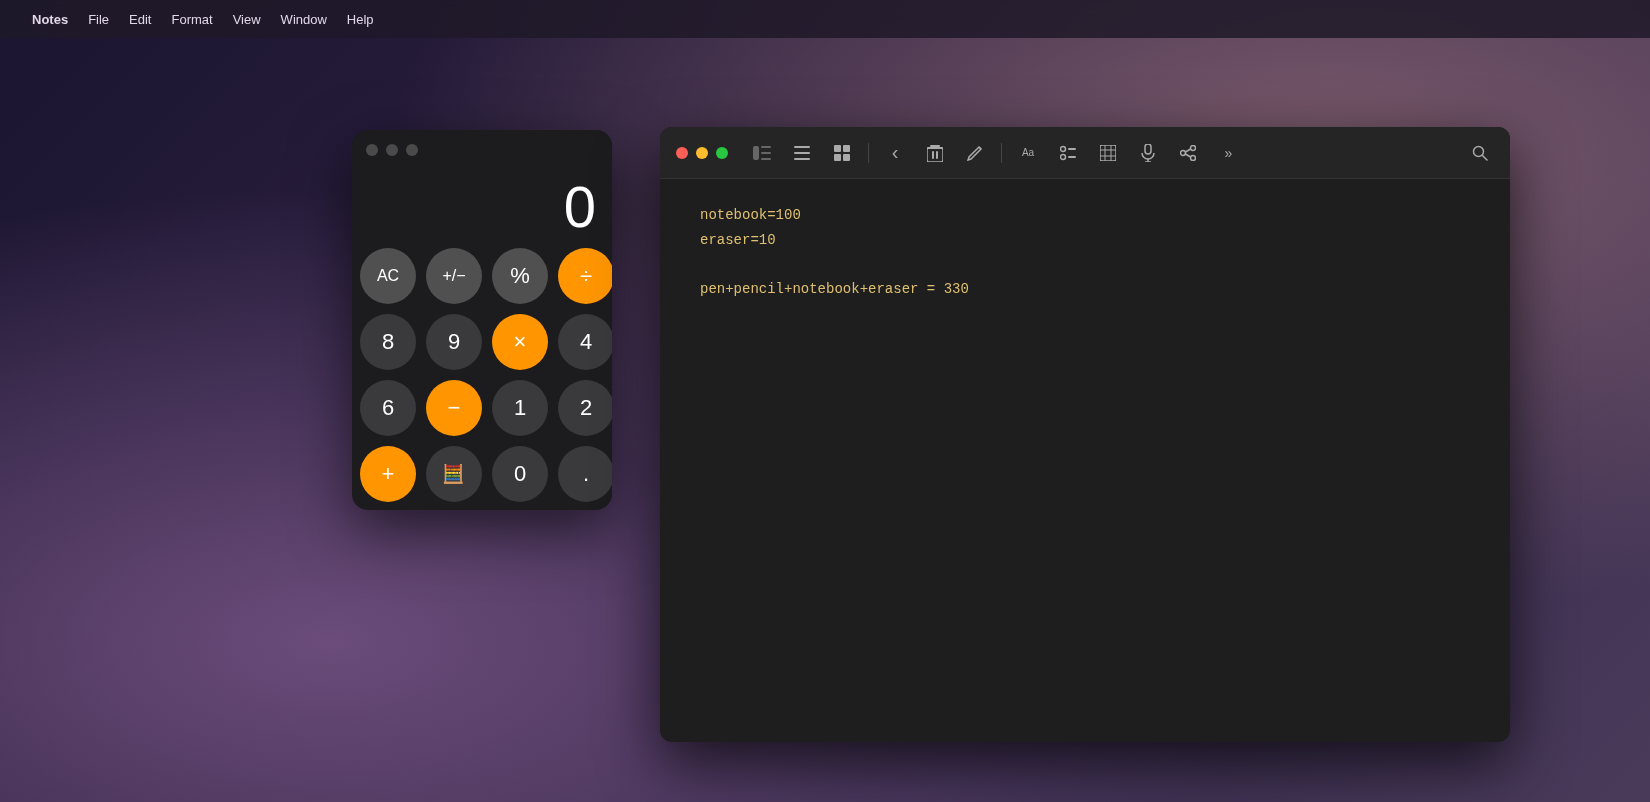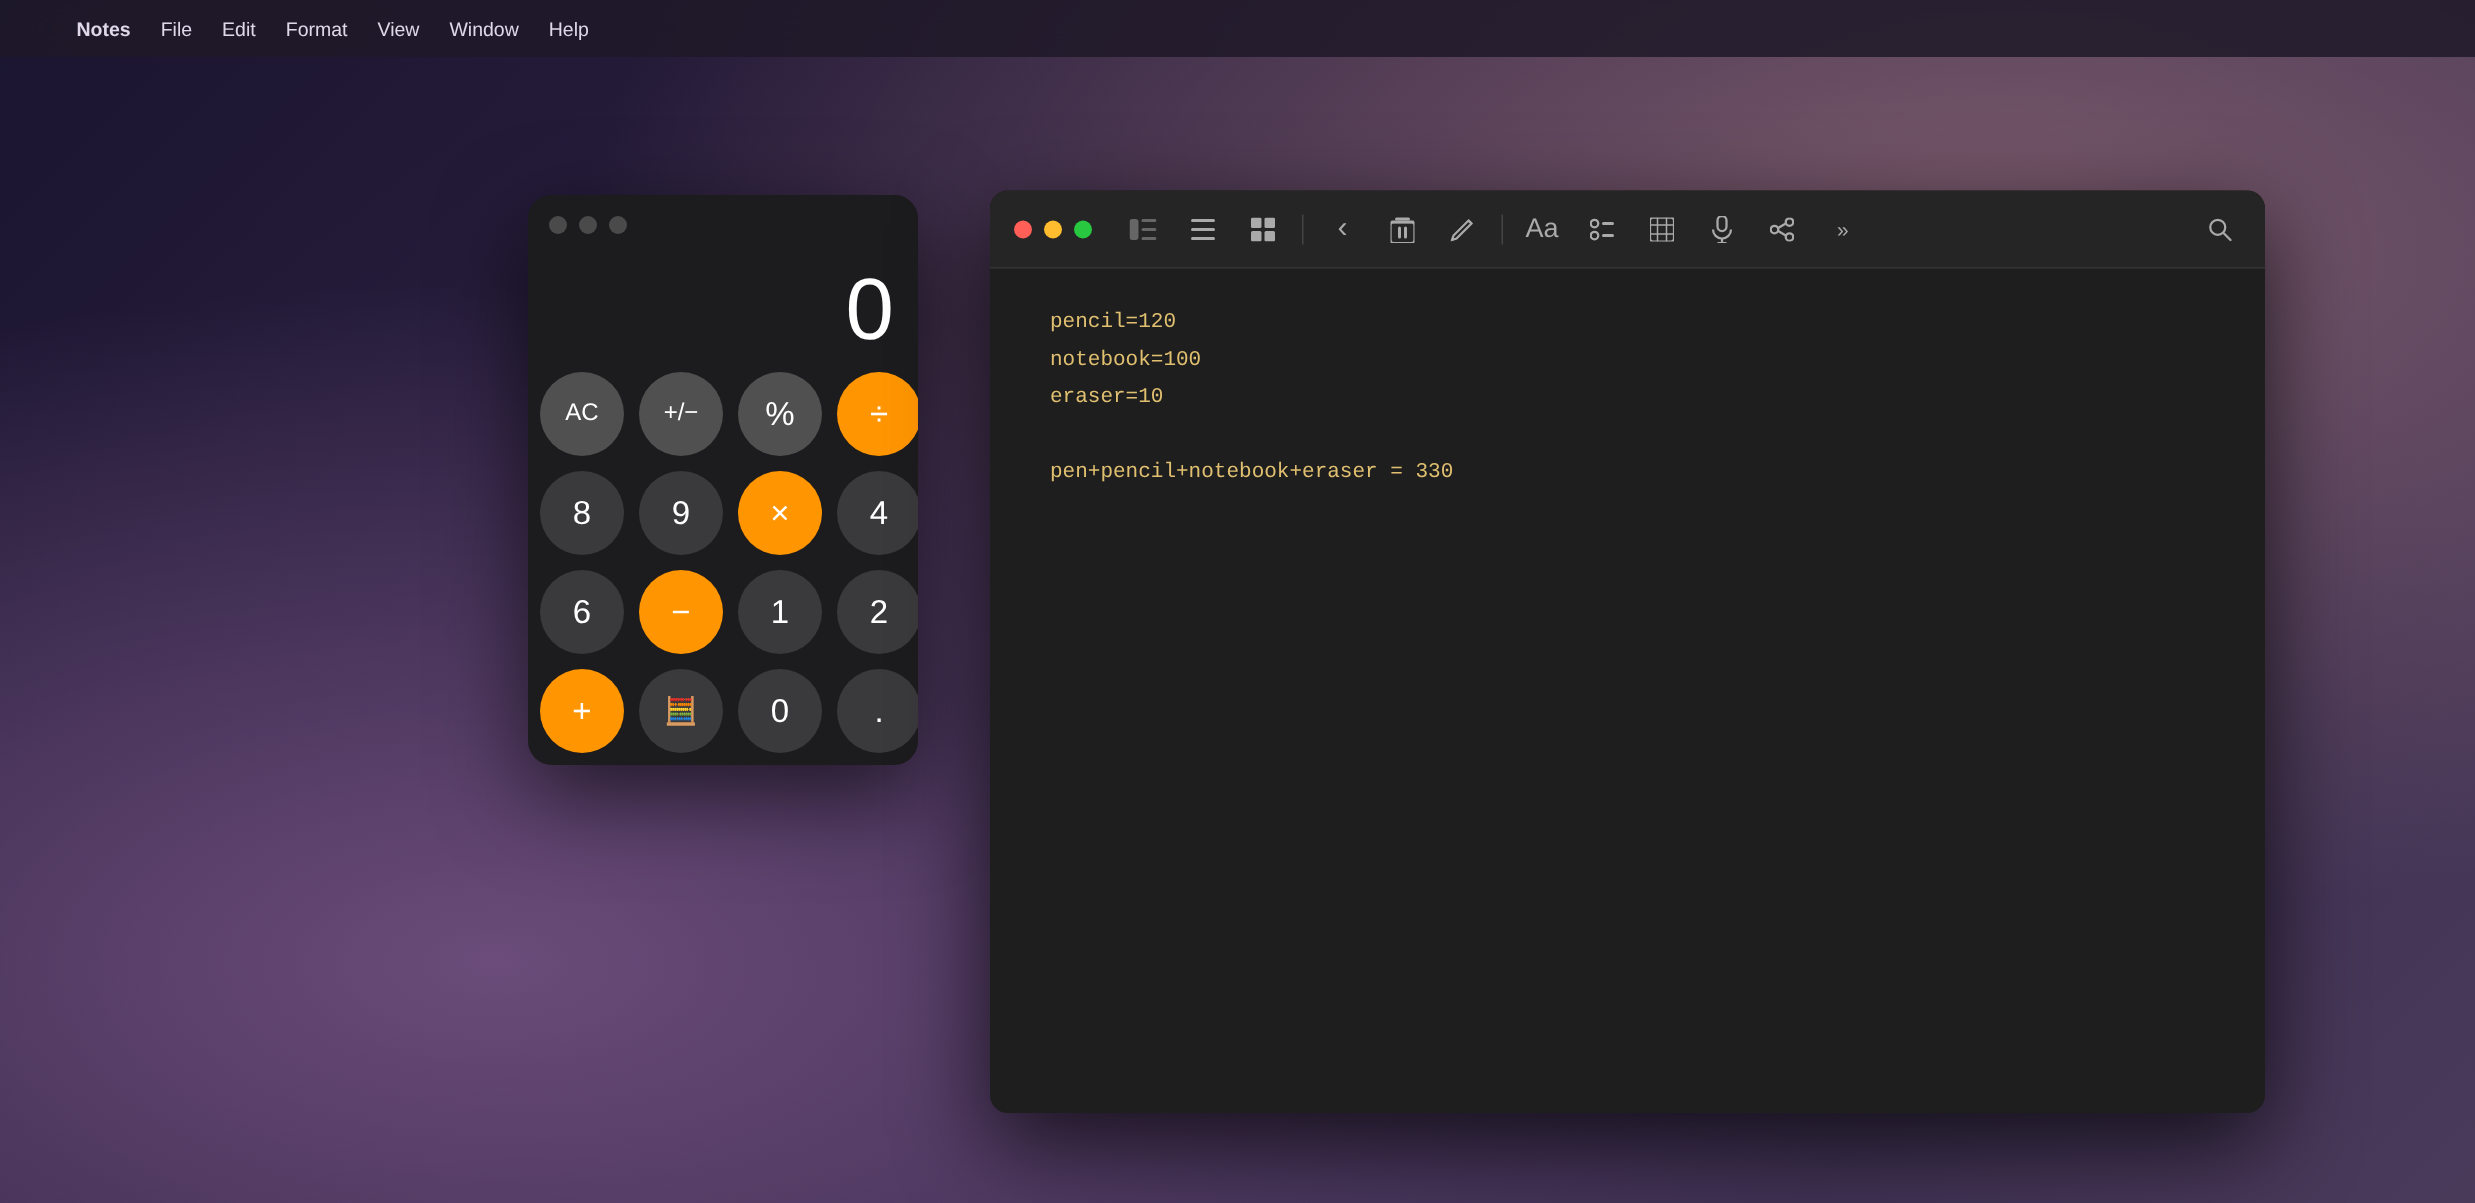--- a/index.html
+++ b/index.html
@@ -28,21 +28,21 @@
     .menubar {
       position: absolute;
       top: 0;
       left: 0;
       right: 0;
       height: 38px;
       background: rgba(30, 25, 40, 0.85);
       backdrop-filter: blur(20px);
       display: flex;
       align-items: center;
-      padding: 0 31px;
+      padding: 0 12px;
       gap: 20px;
       z-index: 100;
     }
 
     .menubar-apple {
       font-size: 16px;
       color: #e0d8e8;
     }
 
     .menubar-item {
@@ -340,21 +340,21 @@
 
     <div class="toolbar-icon">
       <svg width="16" height="16" viewBox="0 0 16 16" fill="none">
         <path d="M2 12L1 15l3-1L14 4l-2-2L2 12z" fill="none" stroke="#aaa" stroke-width="1.5"></path>
         <path d="M12 2l2 2" stroke="#aaa" stroke-width="1.5"></path>
       </svg>
     </div>
 
     <div class="toolbar-divider"></div>
 
-    <div class="toolbar-icon" style="font-size:18px; color:#aaa; font-weight:500;">Aa</div>
+    <div class="toolbar-icon" style="font-size:10px; color:#aaa; font-weight:500;">Aa</div>
 
     <div class="toolbar-icon">
       <svg width="16" height="16" viewBox="0 0 16 16" fill="none">
         <circle cx="3" cy="4" r="2.5" fill="none" stroke="#aaa" stroke-width="1.5"></circle>
         <circle cx="3" cy="12" r="2.5" fill="none" stroke="#aaa" stroke-width="1.5"></circle>
         <rect x="8" y="3" width="8" height="2" rx="1" fill="#aaa"></rect>
         <rect x="8" y="11" width="8" height="2" rx="1" fill="#aaa"></rect>
       </svg>
     </div>
 
@@ -395,20 +395,19 @@
       <svg width="16" height="16" viewBox="0 0 16 16" fill="none">
         <circle cx="6.5" cy="6.5" r="5" fill="none" stroke="#aaa" stroke-width="1.5"></circle>
         <line x1="10.5" y1="10.5" x2="15" y2="15" stroke="#aaa" stroke-width="1.5" stroke-linecap="round"></line>
       </svg>
     </div>
   </div>
 
   <div class="notes-content">
 
     <div class="notes-text">
-      <span class="note-line">pencil=120</span>
       <span class="note-line">notebook=100</span>
       <span class="note-line">eraser=10</span>
       <div class="notes-separator"></div>
       <span class="note-result-line">pen+pencil+notebook+eraser = 330</span>
     </div>
   </div>
 </div>
 
 </body></html>

